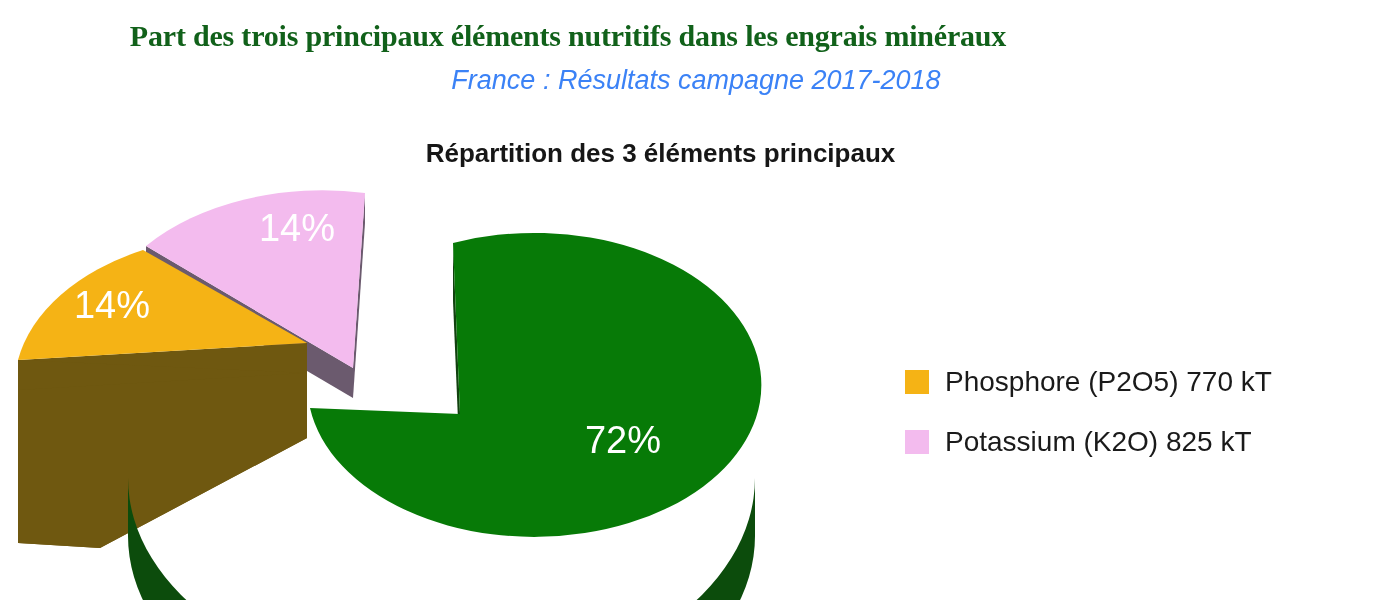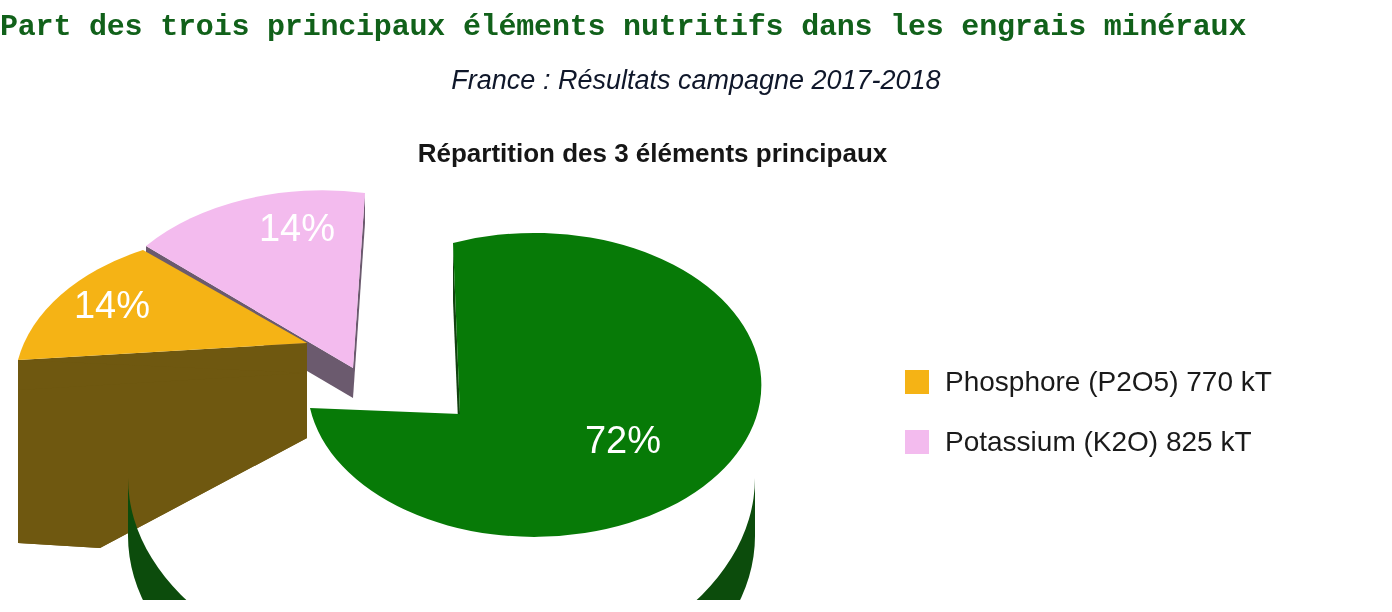--- a/index.html
+++ b/index.html
@@ -18,50 +18,50 @@
   #page {
     position: absolute;
     inset: 0;
     background: #ffffff;
   }
 
   
   .main-title {
     position: absolute;
     left: 0;
-    top: 8px;
+    top: 17px;
     width: 1136px;
     text-align: center;
-    font-family: Liberation Mono, monospace;
+    font-family: Liberation Serif, serif;
     font-weight: bold;
     font-size: 30px;
     line-height: 38px;
     letter-spacing: -0.2px;
     color: #11611a;
     white-space: nowrap;
   }
 
   .sub-title {
     position: absolute;
     left: 0;
     top: 63px;
     width: 1392px;
     text-align: center;
     font-family: "Liberation Sans", sans-serif;
     font-style: italic;
     font-weight: normal;
     font-size: 27px;
     line-height: 34px;
-    color: #0f172a;
+    color: #3b82f6;
     white-space: nowrap;
   }
 
   .chart-title {
     position: absolute;
-    left: 0;
+    left: 8px;
     top: 137px;
     width: 1305px;
     text-align: center;
     font-family: "Liberation Sans", sans-serif;
     font-weight: bold;
     font-size: 26px;
     line-height: 32px;
     color: #161616;
     white-space: nowrap;
   }

